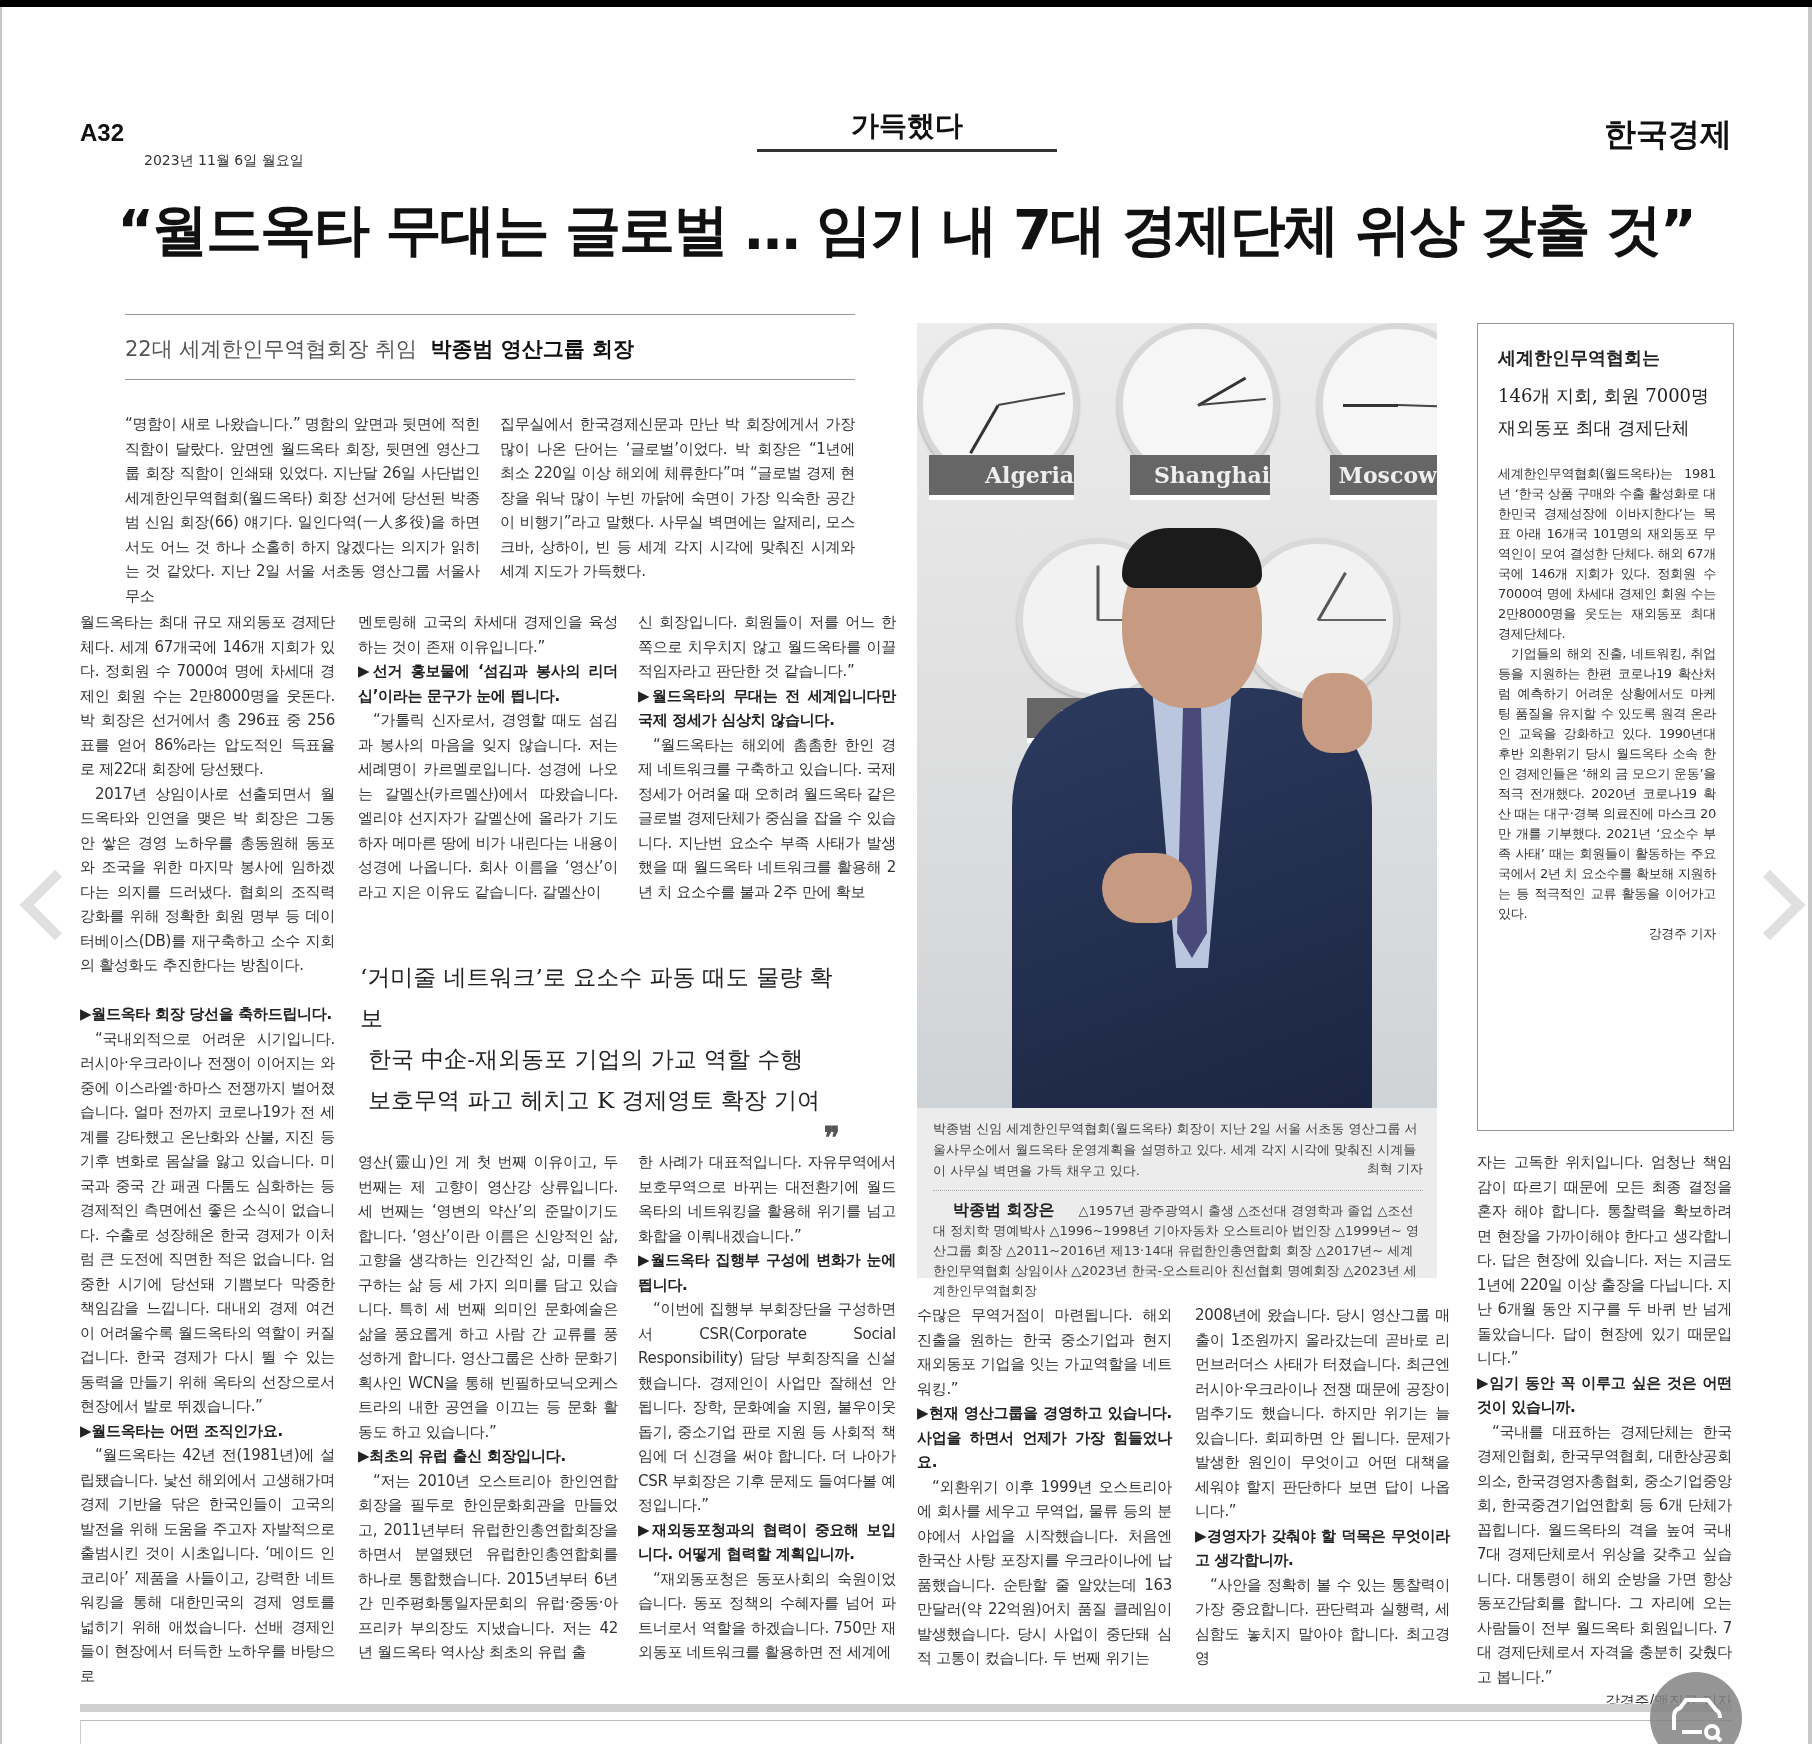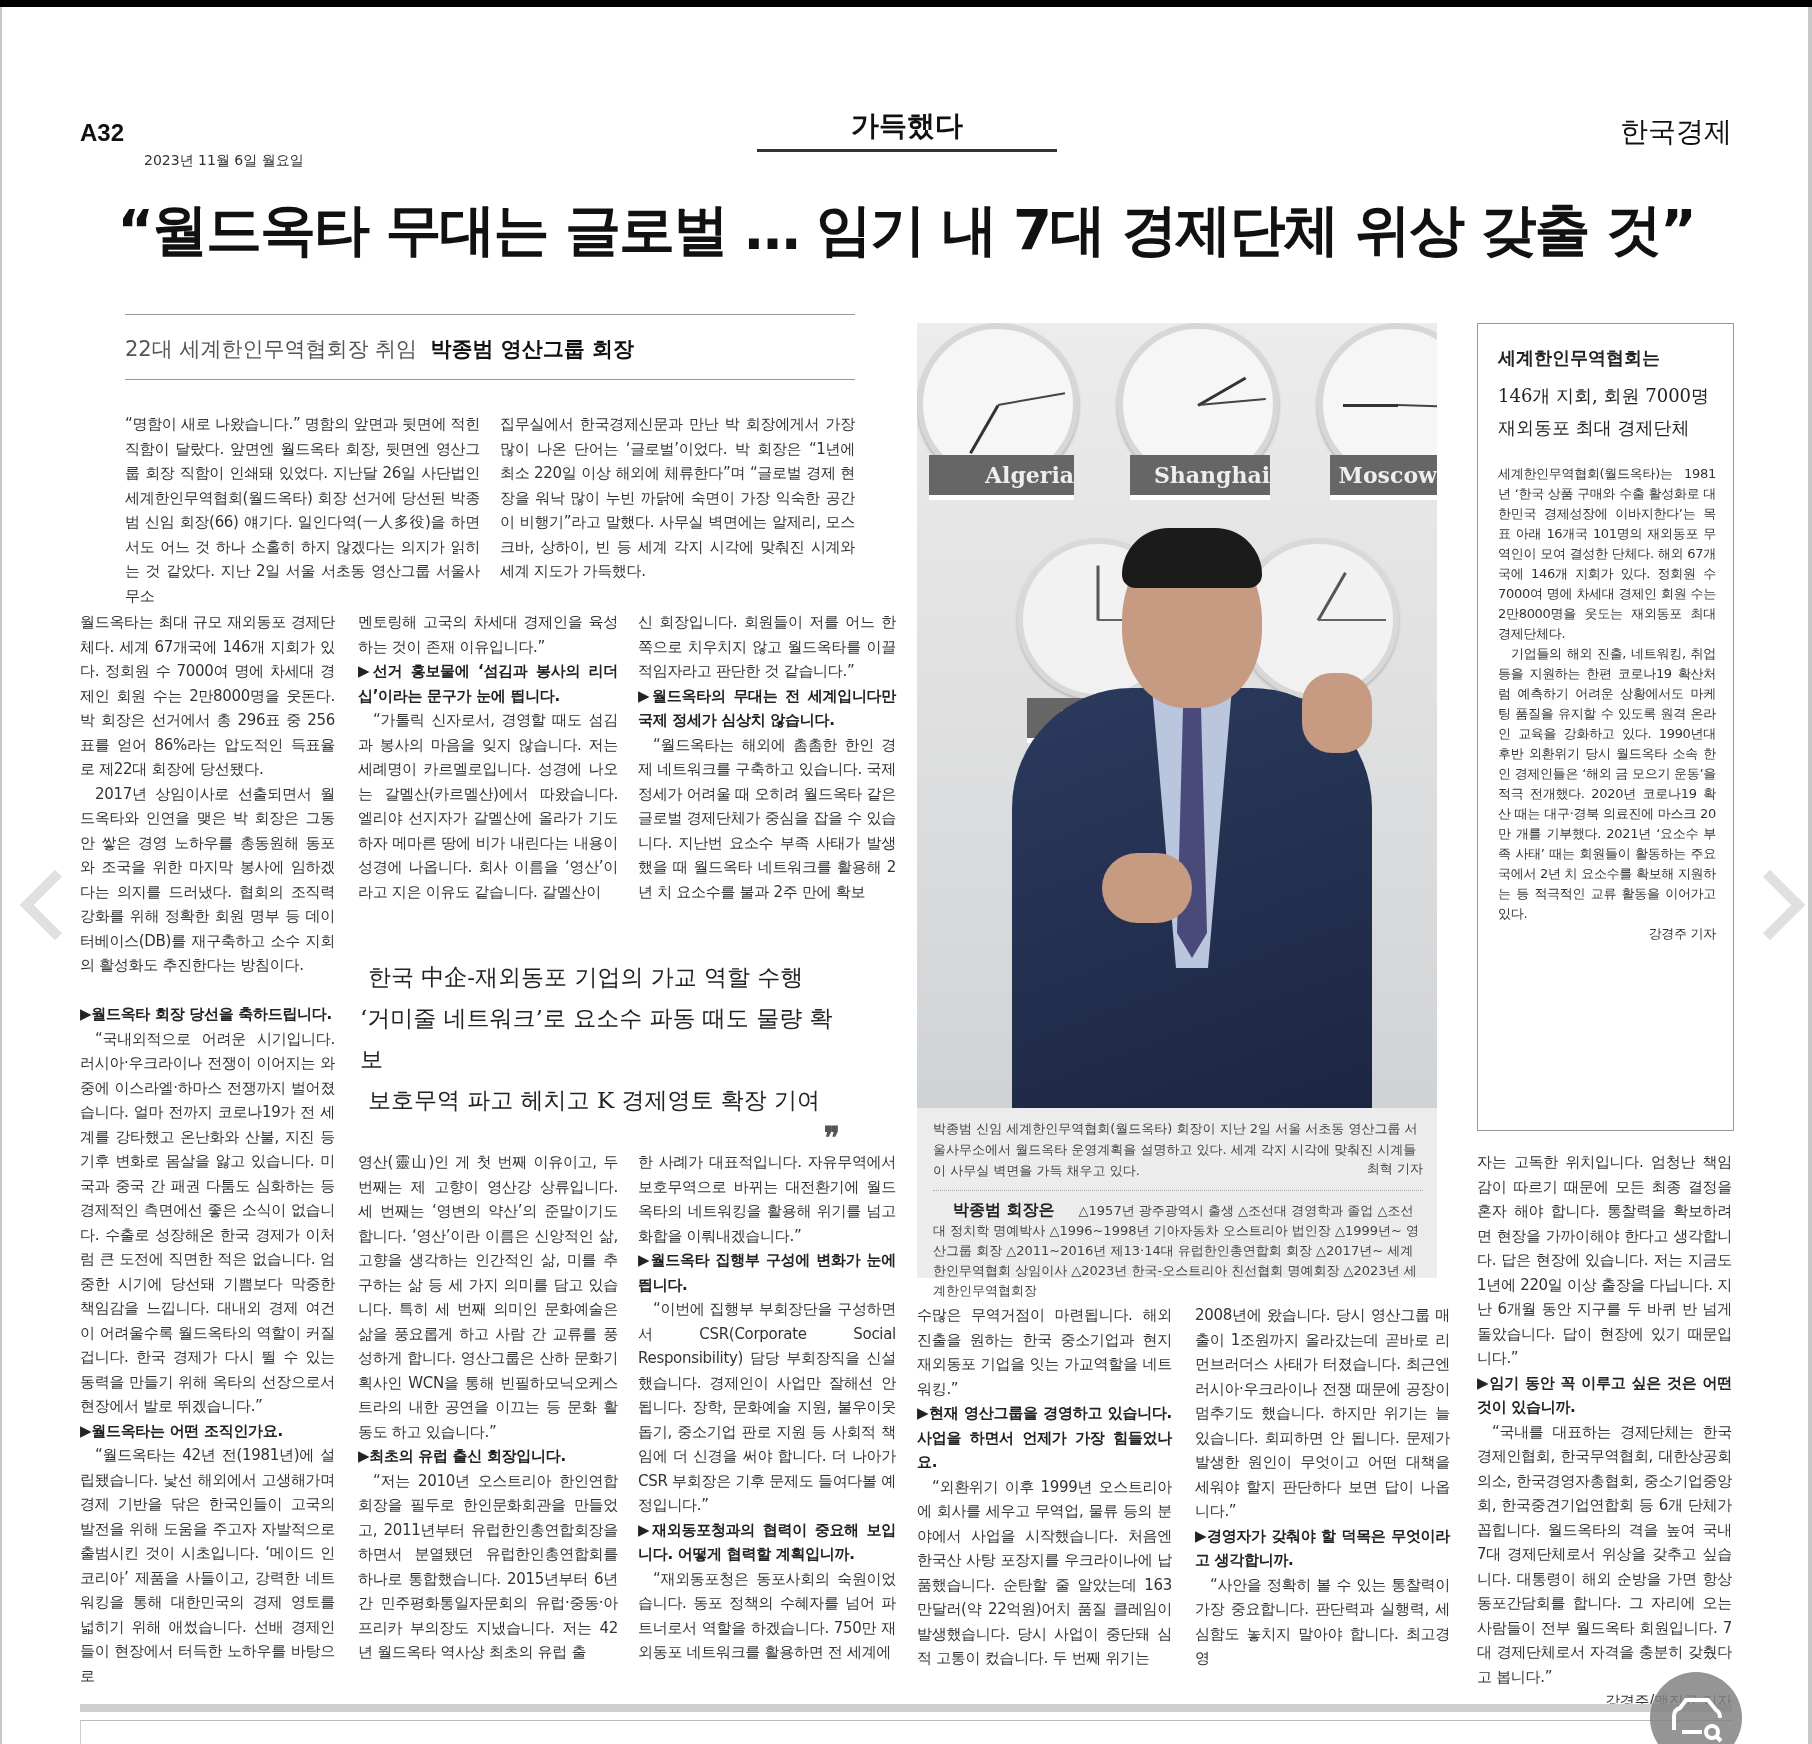--- a/index.html
+++ b/index.html
@@ -6,21 +6,21 @@
   body{width:1812px;height:1744px;background:#fff;position:relative;overflow:hidden;font-family:"DejaVu Sans","Liberation Sans",sans-serif;color:#222;}
   .topbar{position:absolute;left:0;top:0;width:1812px;height:7px;background:#000;}
   .leftedge{position:absolute;left:0;top:7px;width:2px;height:1737px;background:#c8c8c8;}
   .rightedge{position:absolute;right:0;top:7px;width:4px;height:1737px;background:#c8c8c8;}
   .page{position:absolute;left:0;top:7px;width:1812px;height:1737px;}
   .masthead{position:absolute;left:80px;top:100px;width:1652px;height:50px;}
   .pageno{position:absolute;left:0;top:12px;font-size:24px;font-weight:bold;font-family:"Liberation Sans",sans-serif;color:#111;}
   .date{position:absolute;left:64px;top:17px;font-size:14px;color:#333;margin-top:28px;}
   .section{position:absolute;left:677px;top:0;width:300px;text-align:center;font-size:28px;font-weight:bold;color:#111;}
   .section-rule{position:absolute;left:677px;top:42px;width:300px;height:3px;background:#333;}
-  .paper{position:absolute;right:0;top:6px;font-size:28px;font-weight:normal;color:#111;}
+  .paper{position:absolute;right:0;top:6px;font-size:32px;font-weight:bold;color:#111;}
   .headline{position:absolute;left:80px;top:186px;width:1652px;text-align:center;font-size:56px;font-weight:bold;letter-spacing:-2px;color:#111;font-family:"DejaVu Sans",sans-serif;}
   .subrule{position:absolute;left:125px;width:730px;height:1px;background:#999;}
   .subtitle{position:absolute;left:125px;top:328px;width:730px;text-align:left;font-size:21px;color:#555;}
   .subtitle b{color:#111;}
   .col{position:absolute;font-size:15px;line-height:24.5px;color:#333;text-align:justify;letter-spacing:-0.3px;}
   .col p{margin:0;text-indent:0;}
   .col p.ind{text-indent:1em;}
   .col p.q{font-weight:bold;color:#222;}
   .photo{position:absolute;left:917px;top:316px;width:520px;height:785px;background:linear-gradient(180deg,#ececec 0%,#e2e2e2 40%,#d0d3d6 100%);overflow:hidden;}
   .clock{position:absolute;width:150px;height:150px;border-radius:50%;background:#f6f6f6;border:6px solid #d7d7d7;box-shadow:0 2px 3px #aaa;}
@@ -103,22 +103,22 @@
     <p class="q">▶선거 홍보물에 ‘섬김과 봉사의 리더십’이라는 문구가 눈에 띕니다.</p>
     <p class="ind">“가톨릭 신자로서, 경영할 때도 섬김과 봉사의 마음을 잊지 않습니다. 저는 세례명이 카르멜로입니다. 성경에 나오는 갈멜산(카르멜산)에서 따왔습니다. 엘리야 선지자가 갈멜산에 올라가 기도하자 메마른 땅에 비가 내린다는 내용이 성경에 나옵니다. 회사 이름을 ‘영산’이라고 지은 이유도 같습니다. 갈멜산이</p>
   </div>
   <div class="col" style="left:638px;top:603px;width:258px">
     <p>신 회장입니다. 회원들이 저를 어느 한쪽으로 치우치지 않고 월드옥타를 이끌 적임자라고 판단한 것 같습니다.”</p>
     <p class="q">▶월드옥타의 무대는 전 세계입니다만 국제 정세가 심상치 않습니다.</p>
     <p class="ind">“월드옥타는 해외에 촘촘한 한인 경제 네트워크를 구축하고 있습니다. 국제 정세가 어려울 때 오히려 월드옥타 같은 글로벌 경제단체가 중심을 잡을 수 있습니다. 지난번 요소수 부족 사태가 발생했을 때 월드옥타 네트워크를 활용해 2년 치 요소수를 불과 2주 만에 확보</p>
   </div>
 
   <div class="pullquote">
+    <div>‘거미줄 네트워크’로 요소수 파동 때도 물량 확보</div>
     <div style="padding-left:8px">한국 中企-재외동포 기업의 가교 역할 수행</div>
-    <div>‘거미줄 네트워크’로 요소수 파동 때도 물량 확보</div>
     <div style="padding-left:8px">보호무역 파고 헤치고 K 경제영토 확장 기여</div>
     <span class="qm">❞</span>
   </div>
 
   <div class="col" style="left:358px;top:1143px;width:260px">
     <p>영산(靈山)인 게 첫 번째 이유이고, 두 번째는 제 고향이 영산강 상류입니다. 세 번째는 ‘영변의 약산’의 준말이기도 합니다. ‘영산’이란 이름은 신앙적인 삶, 고향을 생각하는 인간적인 삶, 미를 추구하는 삶 등 세 가지 의미를 담고 있습니다. 특히 세 번째 의미인 문화예술은 삶을 풍요롭게 하고 사람 간 교류를 풍성하게 합니다. 영산그룹은 산하 문화기획사인 WCN을 통해 빈필하모닉오케스트라의 내한 공연을 이끄는 등 문화 활동도 하고 있습니다.”</p>
     <p class="q">▶최초의 유럽 출신 회장입니다.</p>
     <p class="ind">“저는 2010년 오스트리아 한인연합회장을 필두로 한인문화회관을 만들었고, 2011년부터 유럽한인총연합회장을 하면서 분열됐던 유럽한인총연합회를 하나로 통합했습니다. 2015년부터 6년 간 민주평화통일자문회의 유럽·중동·아프리카 부의장도 지냈습니다. 저는 42년 월드옥타 역사상 최초의 유럽 출</p>
   </div>
   <div class="col" style="left:638px;top:1143px;width:258px">

